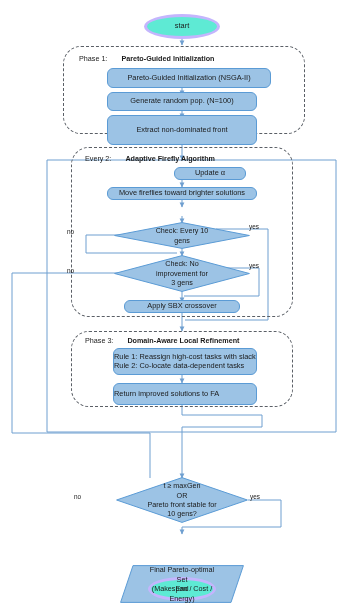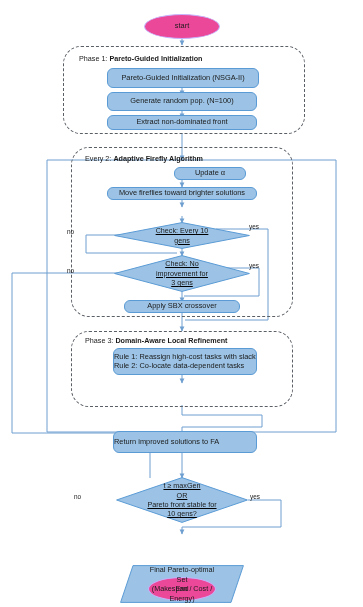--- a/index.html
+++ b/index.html
@@ -42,38 +42,37 @@
     border:1.3px dashed #5a5f66;
     border-radius:18px;
     background:transparent;
   }
   .phase-label{
     position:absolute;
     font-size:7.2px;
     color:#1a1a1a;
     white-space:nowrap;
   }
-  .phase-label b{font-weight:bold;}
+  .phase-label b{font-weight:bold;margin-left:12px;}
 
   
   .term{
-    background:#ec4899;
-    border:1px solid #c4b5fd;
+    background:#5eead4;
+    border:3px solid #c4b5fd;
     border-radius:50%;
     font-size:7.4px;
   }
 
   
   .diamond{
     position:absolute;
     box-sizing:border-box;
     display:flex;
     align-items:center;
     justify-content:center;
-    text-decoration:underline;
   }
   .diamond svg{position:absolute;left:0;top:0;}
   .diamond .dtext{
     position:relative;
     z-index:2;
     font-size:7.2px;
     text-align:center;
     color:#1a1a1a;
     line-height:1.3;
     width:78%;
@@ -161,23 +160,23 @@
     </g>
   </svg>
 
   <div class="node term" style="left:144px;top:14px;width:76px;height:25px;">start</div>
 
   <div class="phase" style="left:63px;top:46px;width:242px;height:88px;"></div>
   <div class="phase-label" style="left:79px;top:54px;">
     <span>Phase 1:</span>
     <b>Pareto-Guided Initialization</b>
   </div>
-  <div class="node proc" style="left:107px;top:68px;width:152px;height:20px;">Pareto-Guided Initialization (NSGA-II)</div>
+  <div class="node proc" style="left:107px;top:68px;width:164px;height:20px;">Pareto-Guided Initialization (NSGA-II)</div>
   <div class="node proc" style="left:107px;top:92px;width:150px;height:19px;">Generate random pop. (N=100)</div>
-  <div class="node proc" style="left:107px;top:115px;width:150px;height:15px;">Extract non-dominated front</div>
+  <div class="node proc" style="left:107px;top:115px;width:150px;height:30px;">Extract non-dominated front</div>
 
   <div class="phase" style="left:71px;top:147px;width:222px;height:170px;"></div>
   <div class="phase-label" style="left:85px;top:154px;">
     <span>Every 2:</span>
     <b>Adaptive Firefly Algorithm</b>
   </div>
 
   <div class="node proc" style="left:146px;top:167px;width:72px;height:13px;margin-left:28px;">Update α</div>
 
   <div class="node proc" style="left:107px;top:187px;width:150px;height:13px;">Move fireflies toward brighter solutions</div>
@@ -205,21 +204,21 @@
 
   <div class="node proc" style="left:124px;top:300px;width:116px;height:13px;">Apply SBX crossover</div>
 
   <div class="phase" style="left:71px;top:331px;width:222px;height:76px;"></div>
   <div class="phase-label" style="left:85px;top:336px;">
     <span>Phase 3:</span>
     <b>Domain-Aware Local Refinement</b>
   </div>
   <div class="node proc left ml" style="left:113px;top:348px;width:144px;height:27px;">Rule 1: Reassign high-cost tasks with slack
 Rule 2: Co-locate data-dependent tasks</div>
-  <div class="node proc left" style="left:113px;top:383px;width:144px;height:22px;margin-top:48px;">Return improved solutions to FA</div>
+  <div class="node proc left" style="left:113px;top:383px;width:144px;height:22px;">Return improved solutions to FA</div>
 
   <div class="diamond" style="left:116px;top:477px;width:132px;height:46px;">
     <svg width="132" height="46" viewBox="0 0 132 46" xmlns="http://www.w3.org/2000/svg">
       <polygon points="66,0.6 131.4,23 66,45.4 0.6,23" fill="#9CC3E5" stroke="#5B9BD5" stroke-width="1"></polygon>
     </svg>
     <div class="dtext ml" style="width:86%;">t ≥ maxGen
 OR
 Pareto front stable for
 10 gens?</div>
   </div>

